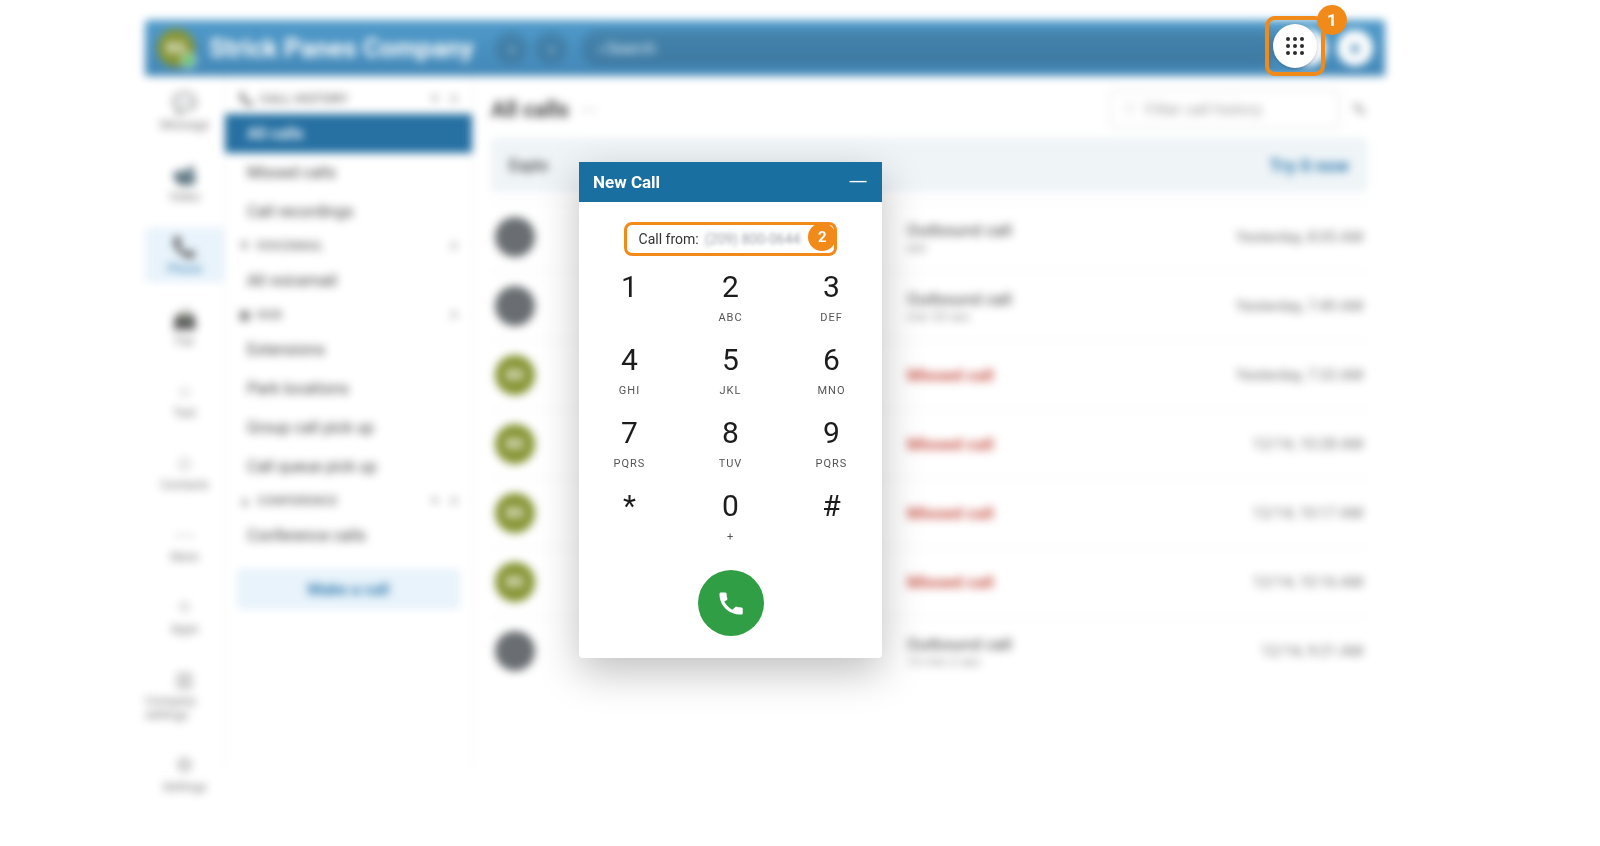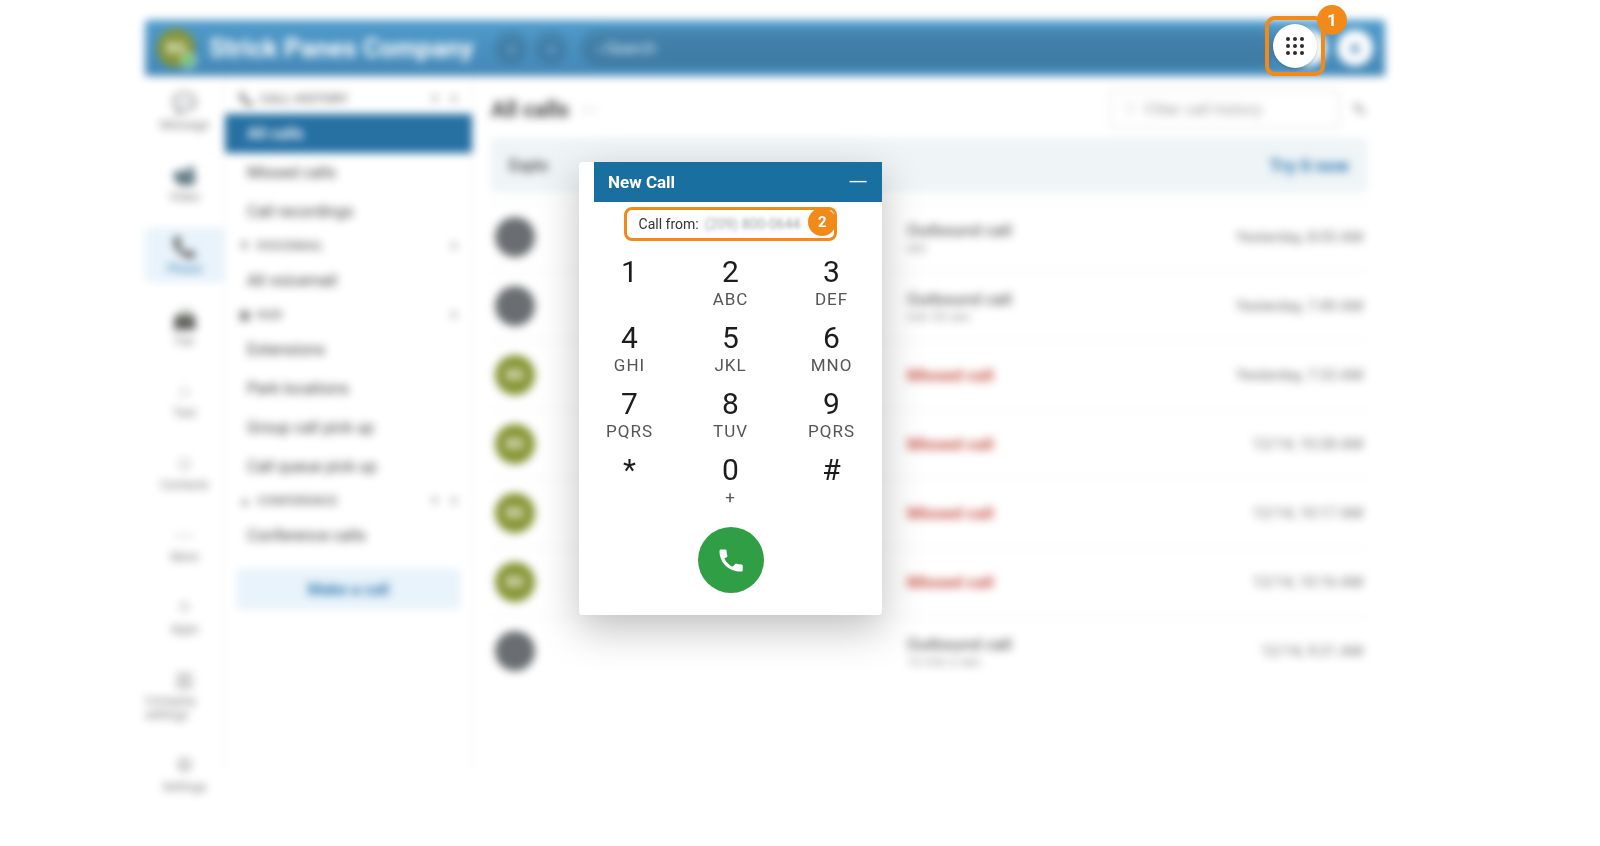--- a/index.html
+++ b/index.html
@@ -52,32 +52,32 @@
   
   .sharp { position:absolute; left:0; top:0; width:1600px; height:846px; pointer-events:none;}
 
   .callout-1 { position:absolute; left:1265px; top:16px; width:60px; height:60px; border:4px solid #f28a1a; border-radius:10px; pointer-events:auto; }
   .callout-1-badge { position:absolute; left:1317px; top:5px; width:30px; height:30px; border-radius:50%; background:#f28a1a; color:#fff; display:flex; align-items:center; justify-content:center; font-weight:700; font-size:17px;}
 
   .dialpad-btn { position:absolute; left:1273px; top:24px; width:44px; height:44px; border-radius:50%; background:#fff; display:flex; align-items:center; justify-content:center; box-shadow: 0 1px 3px rgba(0,0,0,.2); pointer-events:auto;}
   .dialpad-btn svg{ width:24px; height:24px;}
 
   .new-call { position:absolute; left:579px; top:162px; width:303px; background:#fff; box-shadow: 0 14px 40px rgba(0,0,0,.25); border-radius:4px; overflow:visible; pointer-events:auto;}
-  .nc-head { background:#1a6fa1; color:#fff; padding:10px 14px; display:flex; align-items:center; justify-content:space-between; font-weight:700; font-size:17px;margin-left:15px;}
+  .nc-head { background:#1a6fa1; color:#fff; padding:10px 14px; display:flex; align-items:center; justify-content:space-between; font-weight:700; font-size:17px;}
   .nc-prompt { background:#1a6fa1; color:#e8f3fb; text-align:center; padding:14px 10px 22px; font-size:18px;}
-  .call-from-wrap { position:relative; display:flex; justify-content:center; padding:5px 0 4px; }
+  .call-from-wrap { position:relative; display:flex; justify-content:center; padding:20px 0 4px; }
   .call-from { border:3px solid #f28a1a; border-radius:8px; padding:6px 34px 6px 12px; display:flex; align-items:center; gap:6px; font-size:14px; color:#333; position:relative;}
   .call-from .num { color:#9aa0a6; filter: blur(2px);}
   .call-from .chev { position:absolute; right:10px; top:50%; transform:translateY(-50%); color:#555; font-size:12px;}
   .cf-badge { position:absolute; right:-2px; top:-2px; width:28px; height:28px; border-radius:50%; background:#f28a1a; color:#fff; display:flex; align-items:center; justify-content:center; font-weight:700; font-size:15px;}
 
   .keypad { display:grid; grid-template-columns: repeat(3,1fr); text-align:center; }
   .key { padding:12px 0 10px; }
   .key .d { font-size:30px; font-weight:400; color:#1c1c1c; line-height:1;}
-  .key .l { font-size:17px; color:#555; letter-spacing:1px; margin-top:2px; height:12px;}
+  .key .l { font-size:11px; color:#555; letter-spacing:1px; margin-top:9px; height:12px;}
 
   .dial-go { display:flex; justify-content:center; padding:18px 0 22px;}
   .dial-go .circle { width:66px; height:66px; border-radius:50%; background:#2f9e44; display:flex; align-items:center; justify-content:center;}
   .dial-go svg{ width:30px; height:30px; fill:#fff;}
 
   .minus { font-size:26px; line-height:0.5; font-weight:300;}
 </style>
 </head>
 <body>
 

